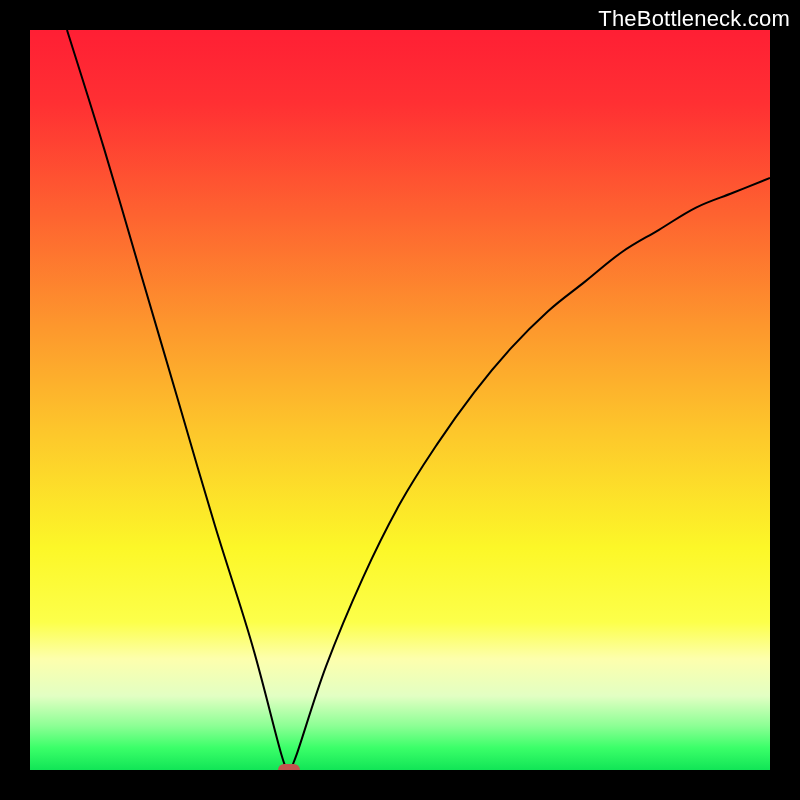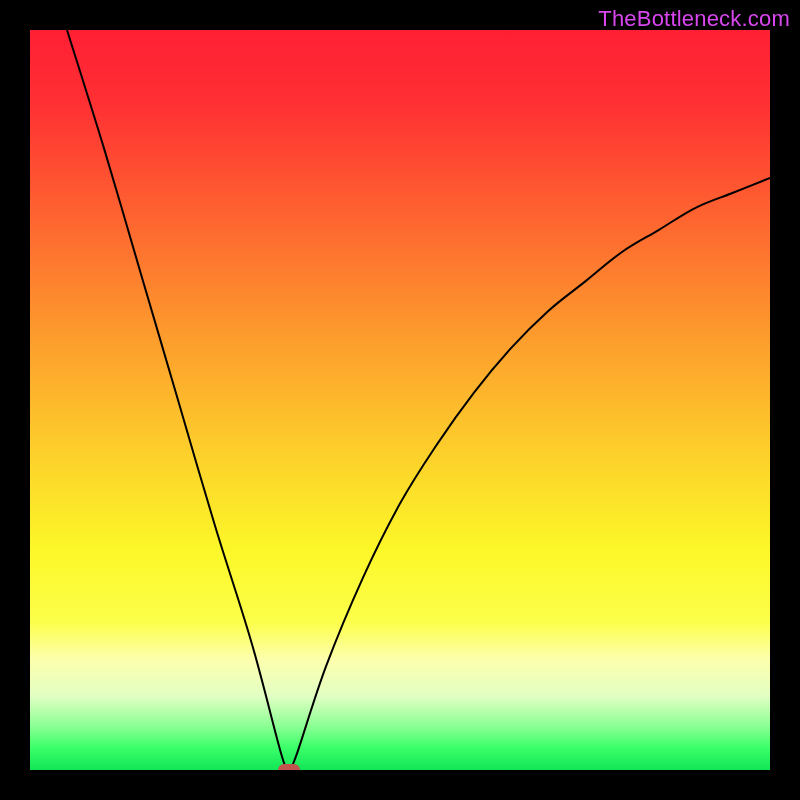--- a/index.html
+++ b/index.html
@@ -20,21 +20,21 @@
     overflow: hidden;
   }
   .gradient {
     position: absolute;
     left: 0; top: 0; right: 0; bottom: 0;
   }
   .watermark {
     position: absolute;
     top: 6px;
     right: 10px;
-    color: #d946ef;
+    color: #ffffff;
     font-size: 22px;
     font-weight: 500;
     letter-spacing: 0.2px;
     user-select: none;
     pointer-events: none;
   }
   svg.curve {
     position: absolute;
     left: 0; top: 0;
   }

